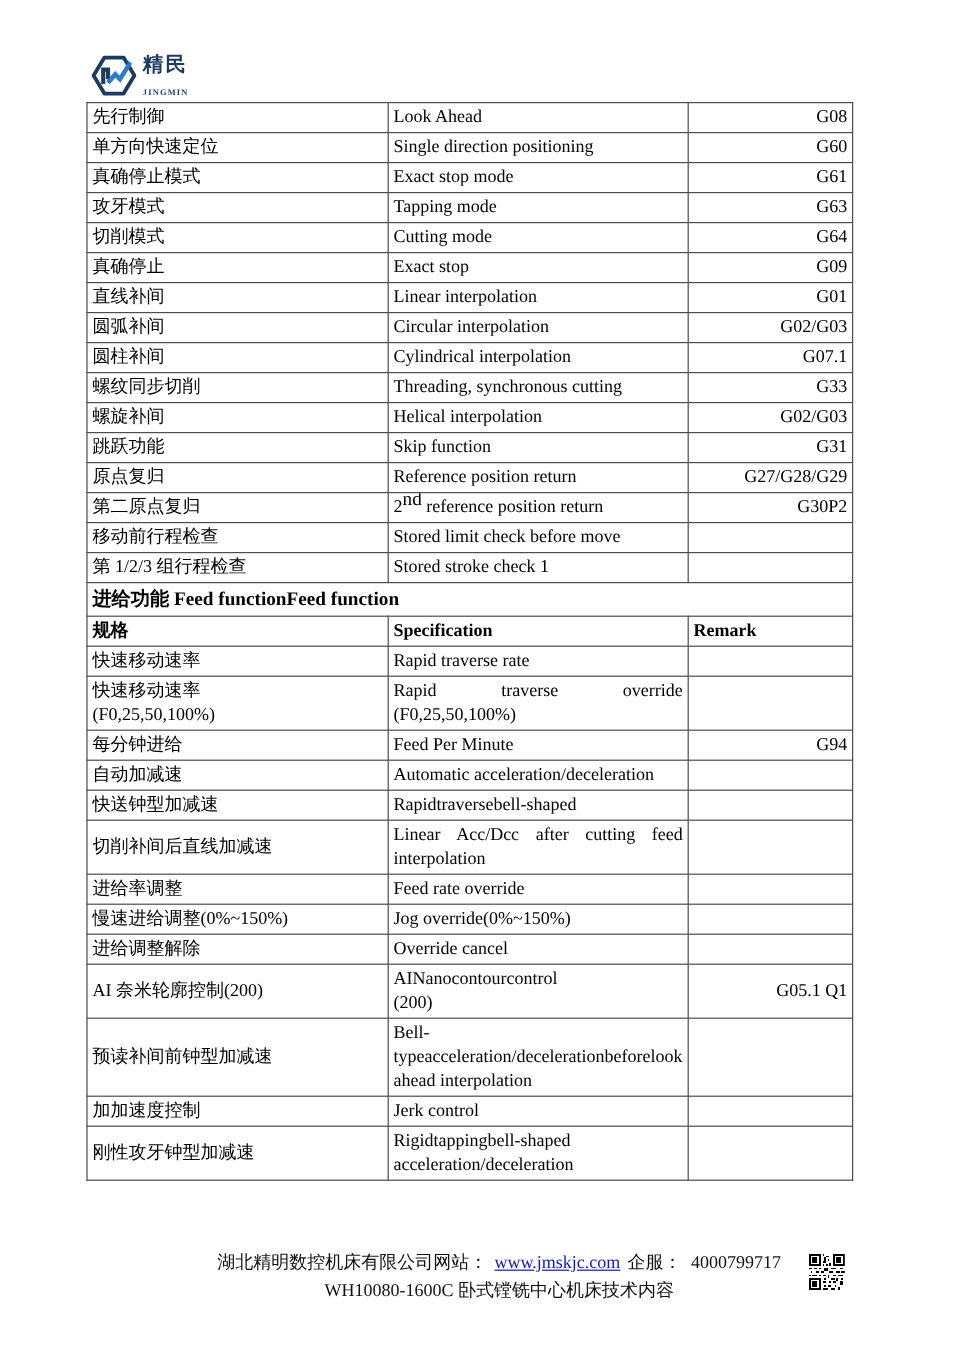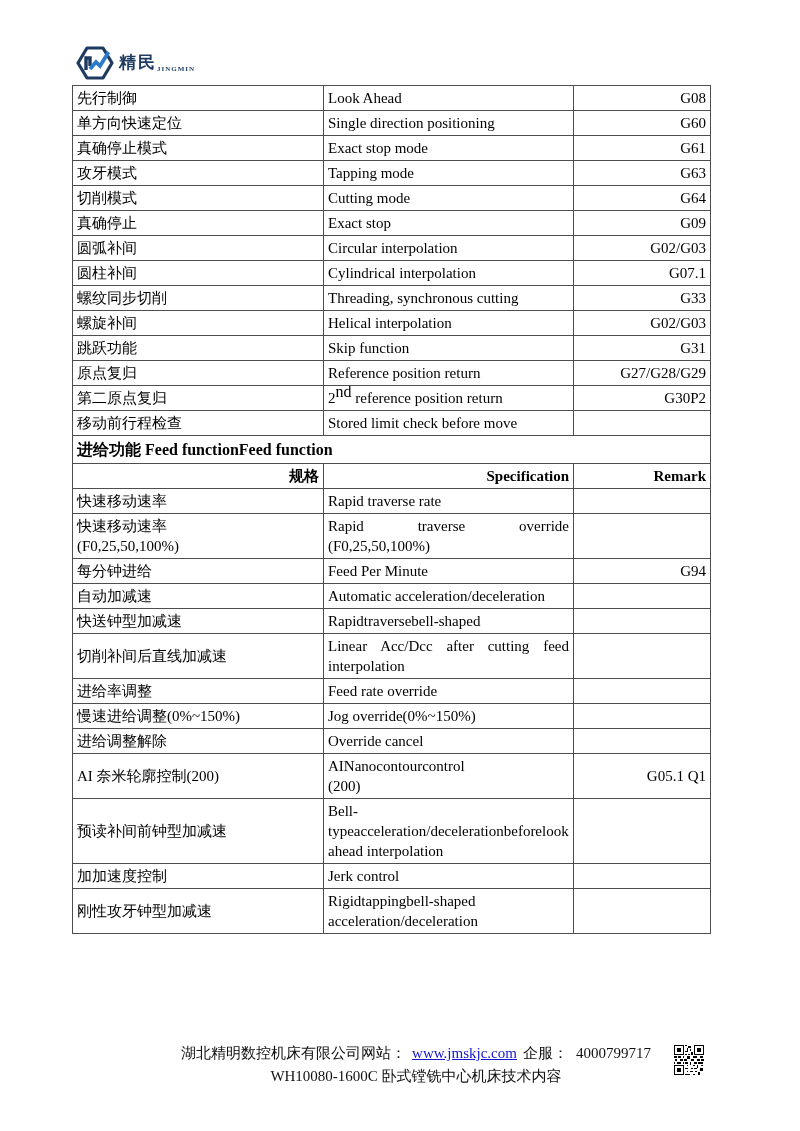--- a/index.html
+++ b/index.html
@@ -5,21 +5,21 @@
   * { margin:0; padding:0; box-sizing:border-box; }
   html,body { background:#e9e9e9; }
   .page {
     position:relative; width:800px; height:1131px; margin:0 auto;
     background:#ffffff; overflow:hidden;
     font-family:"Liberation Serif","DejaVu Serif",serif; color:#000;
   }
 
   
   .logo { position:absolute; left:76px; top:45px; display:flex; align-items:center; gap:5px; }
-  .logo-text { display:flex; flex-direction:row; line-height:1; }
+  .logo-text { display:flex; flex-direction:column; line-height:1; }
   .logo-zh { font-size:17px; font-weight:bold; color:#1d3a5f; letter-spacing:2px; }
   .logo-en { font-size:7px; font-weight:bold; color:#1d3a5f; letter-spacing:1px; margin-top:12px; }
 
   
   table.spec {
     position:absolute; left:72px; top:85px; width:638px;
     border-collapse:collapse; table-layout:fixed;
   }
   table.spec td, table.spec th {
     border:1px solid #4d4d4d;
@@ -27,21 +27,21 @@
     padding:2px 4px; height:25px;
     vertical-align:middle; overflow:hidden;
   }
   td.c1 { white-space:pre-line; text-align:left; }
   td.c2 { white-space:pre-line; text-align:justify; overflow-wrap:break-word; word-wrap:break-word; }
   td.c3 { text-align:right; }
   tr.section-row td {
     font-weight:bold; font-size:16px; height:28px; white-space:normal;
   }
   tr.header-row th {
-    text-align:right; font-weight:bold; font-size:15px; height:25px;margin-left:38px;
+    text-align:left; font-weight:bold; font-size:15px; height:25px;margin-left:38px;
   }
   sup { font-size:16px; line-height:0; }
 
   
   .footer { position:absolute; left:0; top:1042px; width:100%; text-align:center;
             font-size:15px; line-height:23px; color:#111;padding-left:32px; }
   .footer a { color:#1414cc; text-decoration:underline; margin:0 6px; }
   .footer .phone { margin-left:8px; }
   .qr { position:absolute; left:674px; top:1045px; width:30px; height:30px; }
 </style>
@@ -95,20 +95,25 @@
       <td class="c1">切削模式</td>
       <td class="c2">Cutting mode</td>
       <td class="c3">G64</td>
     </tr>
         <tr>
       <td class="c1">真确停止</td>
       <td class="c2">Exact stop</td>
       <td class="c3">G09</td>
     </tr>
         <tr>
+      <td class="c1">直线补间</td>
+      <td class="c2">Linear interpolation</td>
+      <td class="c3">G01</td>
+    </tr>
+        <tr>
       <td class="c1">圆弧补间</td>
       <td class="c2">Circular interpolation</td>
       <td class="c3">G02/G03</td>
     </tr>
         <tr>
       <td class="c1">圆柱补间</td>
       <td class="c2">Cylindrical interpolation</td>
       <td class="c3">G07.1</td>
     </tr>
         <tr>
@@ -132,20 +137,25 @@
       <td class="c3">G27/G28/G29</td>
     </tr>
         <tr>
       <td class="c1">第二原点复归</td>
       <td class="c2">2<sup>nd</sup> reference position return</td>
       <td class="c3">G30P2</td>
     </tr>
         <tr>
       <td class="c1">移动前行程检查</td>
       <td class="c2">Stored limit check before move</td>
+      <td class="c3"></td>
+    </tr>
+        <tr>
+      <td class="c1">第 1/2/3 组行程检查</td>
+      <td class="c2">Stored stroke check 1</td>
       <td class="c3"></td>
     </tr>
       </tbody>
 
     <tbody>
       <tr class="section-row">
         <td colspan="3">进给功能  Feed functionFeed function</td>
       </tr>
       <tr class="header-row">
         <th>规格</th>

